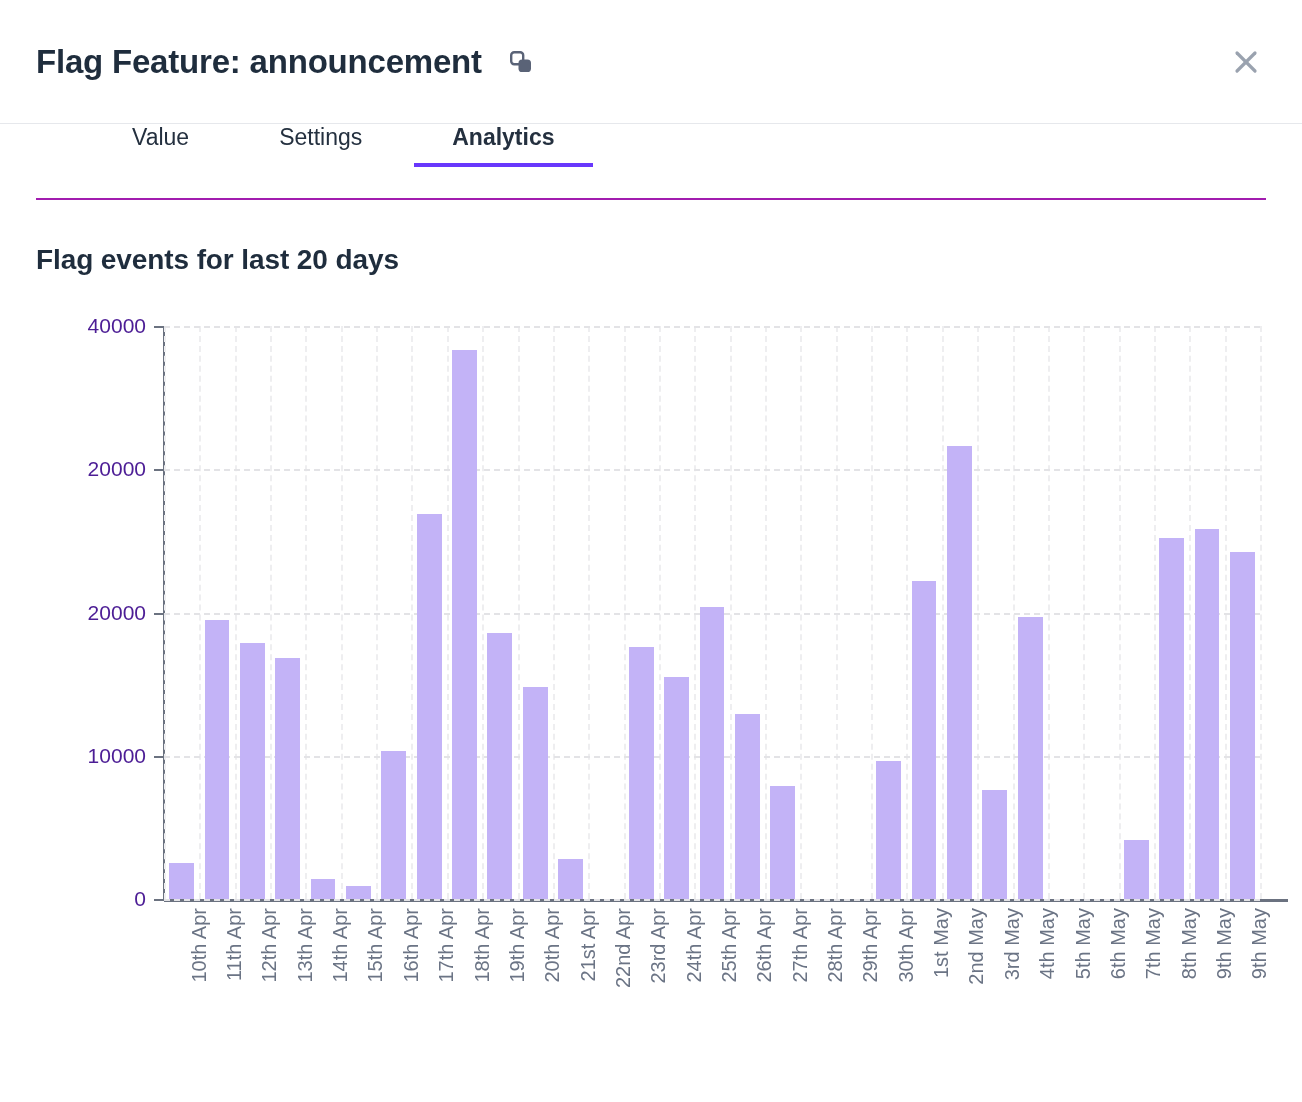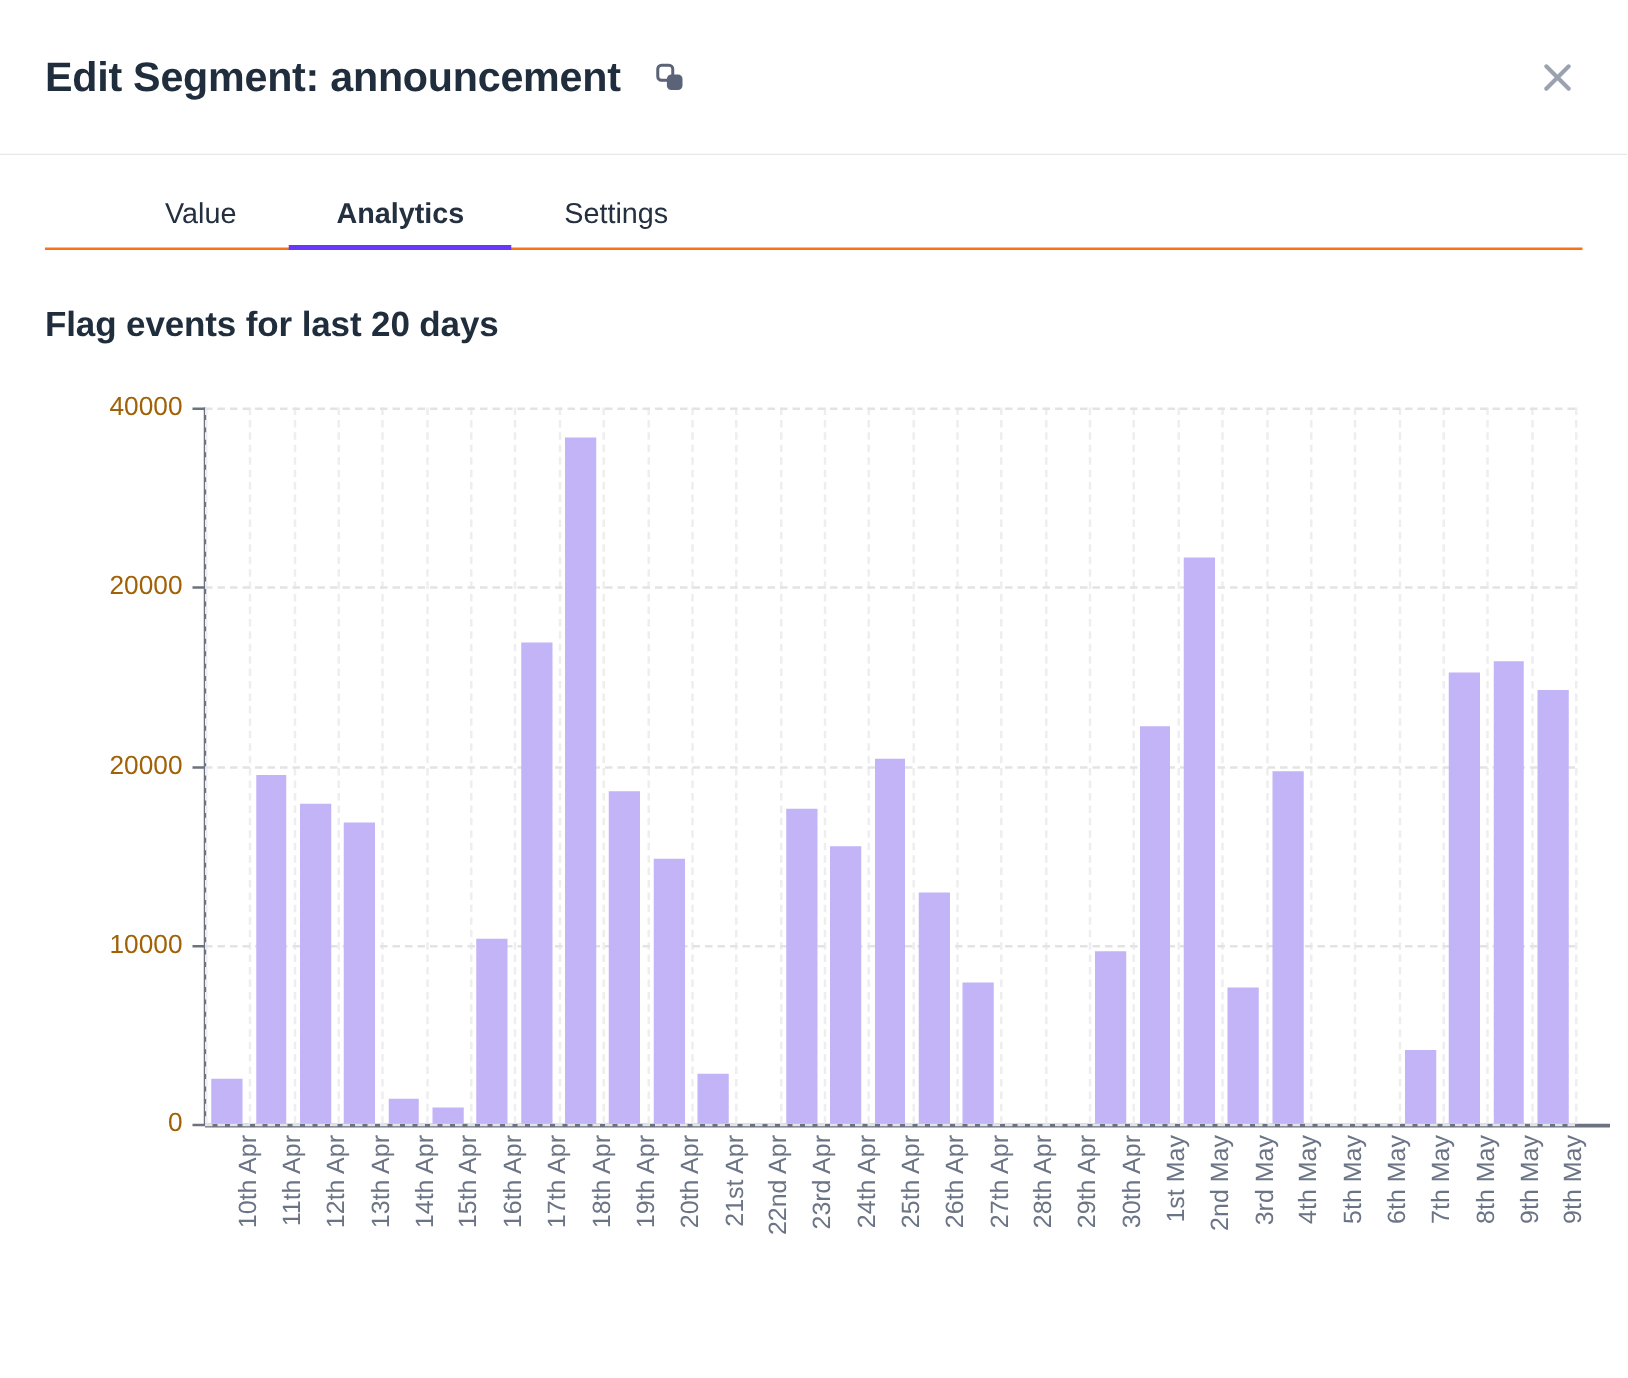--- a/index.html
+++ b/index.html
@@ -47,24 +47,24 @@
     cursor: pointer;
     background: none; border: none; padding: 0;
   }
 
   
   .tabs-bar {
     position: relative;
     margin: 0 36px;
     height: 76px;
     display: flex;
-    align-items: flex-end;
-    border-bottom: 2px solid #f97316;
+    align-items: flex-start;
+    border-bottom: 2px solid #a21caf;
     padding-left: 58px;
-    gap: 4px;
+    gap: 14px;
   }
   .tab {
     position: relative;
     font-size: 23px;
     color: #24303f;
     padding: 0 38px 14px 38px;
     cursor: pointer;
     background: none; border: none;
     font-family: "Liberation Sans", sans-serif;
     white-space: nowrap;
@@ -114,21 +114,21 @@
   .axis-line-x {
     position: absolute;
     left: 128px; top: 581px;
     width: 1124px; height: 3px;
     background: #6b7280;
   }
   .ytick-label {
     position: absolute;
     right: 1114px;
     font-size: 21px;
-    color: #a16207;
+    color: #4c1d95;
     text-align: center;
     white-space: nowrap;
     transform: translateY(-50%);
   }
   .ytick-mark {
     position: absolute;
     left: -10px;
     width: 10px; height: 2px;
     background: #6b7280;
   }
@@ -165,41 +165,41 @@
     white-space: nowrap;
     transform-origin: left top;
     transform: rotate(-90deg) translateX(-100%);
     line-height: 1;
   }
 </style>
 </head>
 <body>
 
 <div class="modal-header">
-  <div class="modal-title">Edit Segment: announcement</div>
+  <div class="modal-title">Flag Feature: announcement</div>
 
   <button class="copy-icon-btn" aria-label="copy">
     <svg width="26" height="26" viewBox="0 0 26 26">
       <rect x="3.2" y="3.2" width="12" height="12" rx="3" fill="none" stroke="#5a6377" stroke-width="2.4"></rect>
       <rect x="10.5" y="10.5" width="12.5" height="12.5" rx="3.6" fill="#5a6377"></rect>
     </svg>
   </button>
 
   <button class="close-btn" aria-label="close">
     <svg width="30" height="30" viewBox="0 0 30 30">
       <line x1="6" y1="6" x2="24" y2="24" stroke="#9aa2af" stroke-width="3.2" stroke-linecap="round"></line>
       <line x1="24" y1="6" x2="6" y2="24" stroke="#9aa2af" stroke-width="3.2" stroke-linecap="round"></line>
     </svg>
   </button>
 </div>
 
 <div class="tabs-bar">
   <button class="tab">Value</button>
+  <button class="tab">Settings</button>
   <button class="tab active">Analytics</button>
-  <button class="tab">Settings</button>
 </div>
 
 <div class="chart-section">
   <h2 class="chart-title">Flag events for last 20 days</h2>
 
   <div class="chart-area">
     <div class="axis-line-y"></div>
     <div class="axis-line-x"></div>
     <div class="plot" id="plot">
         <div class="gridline-v" style="left: 0px;"></div>

